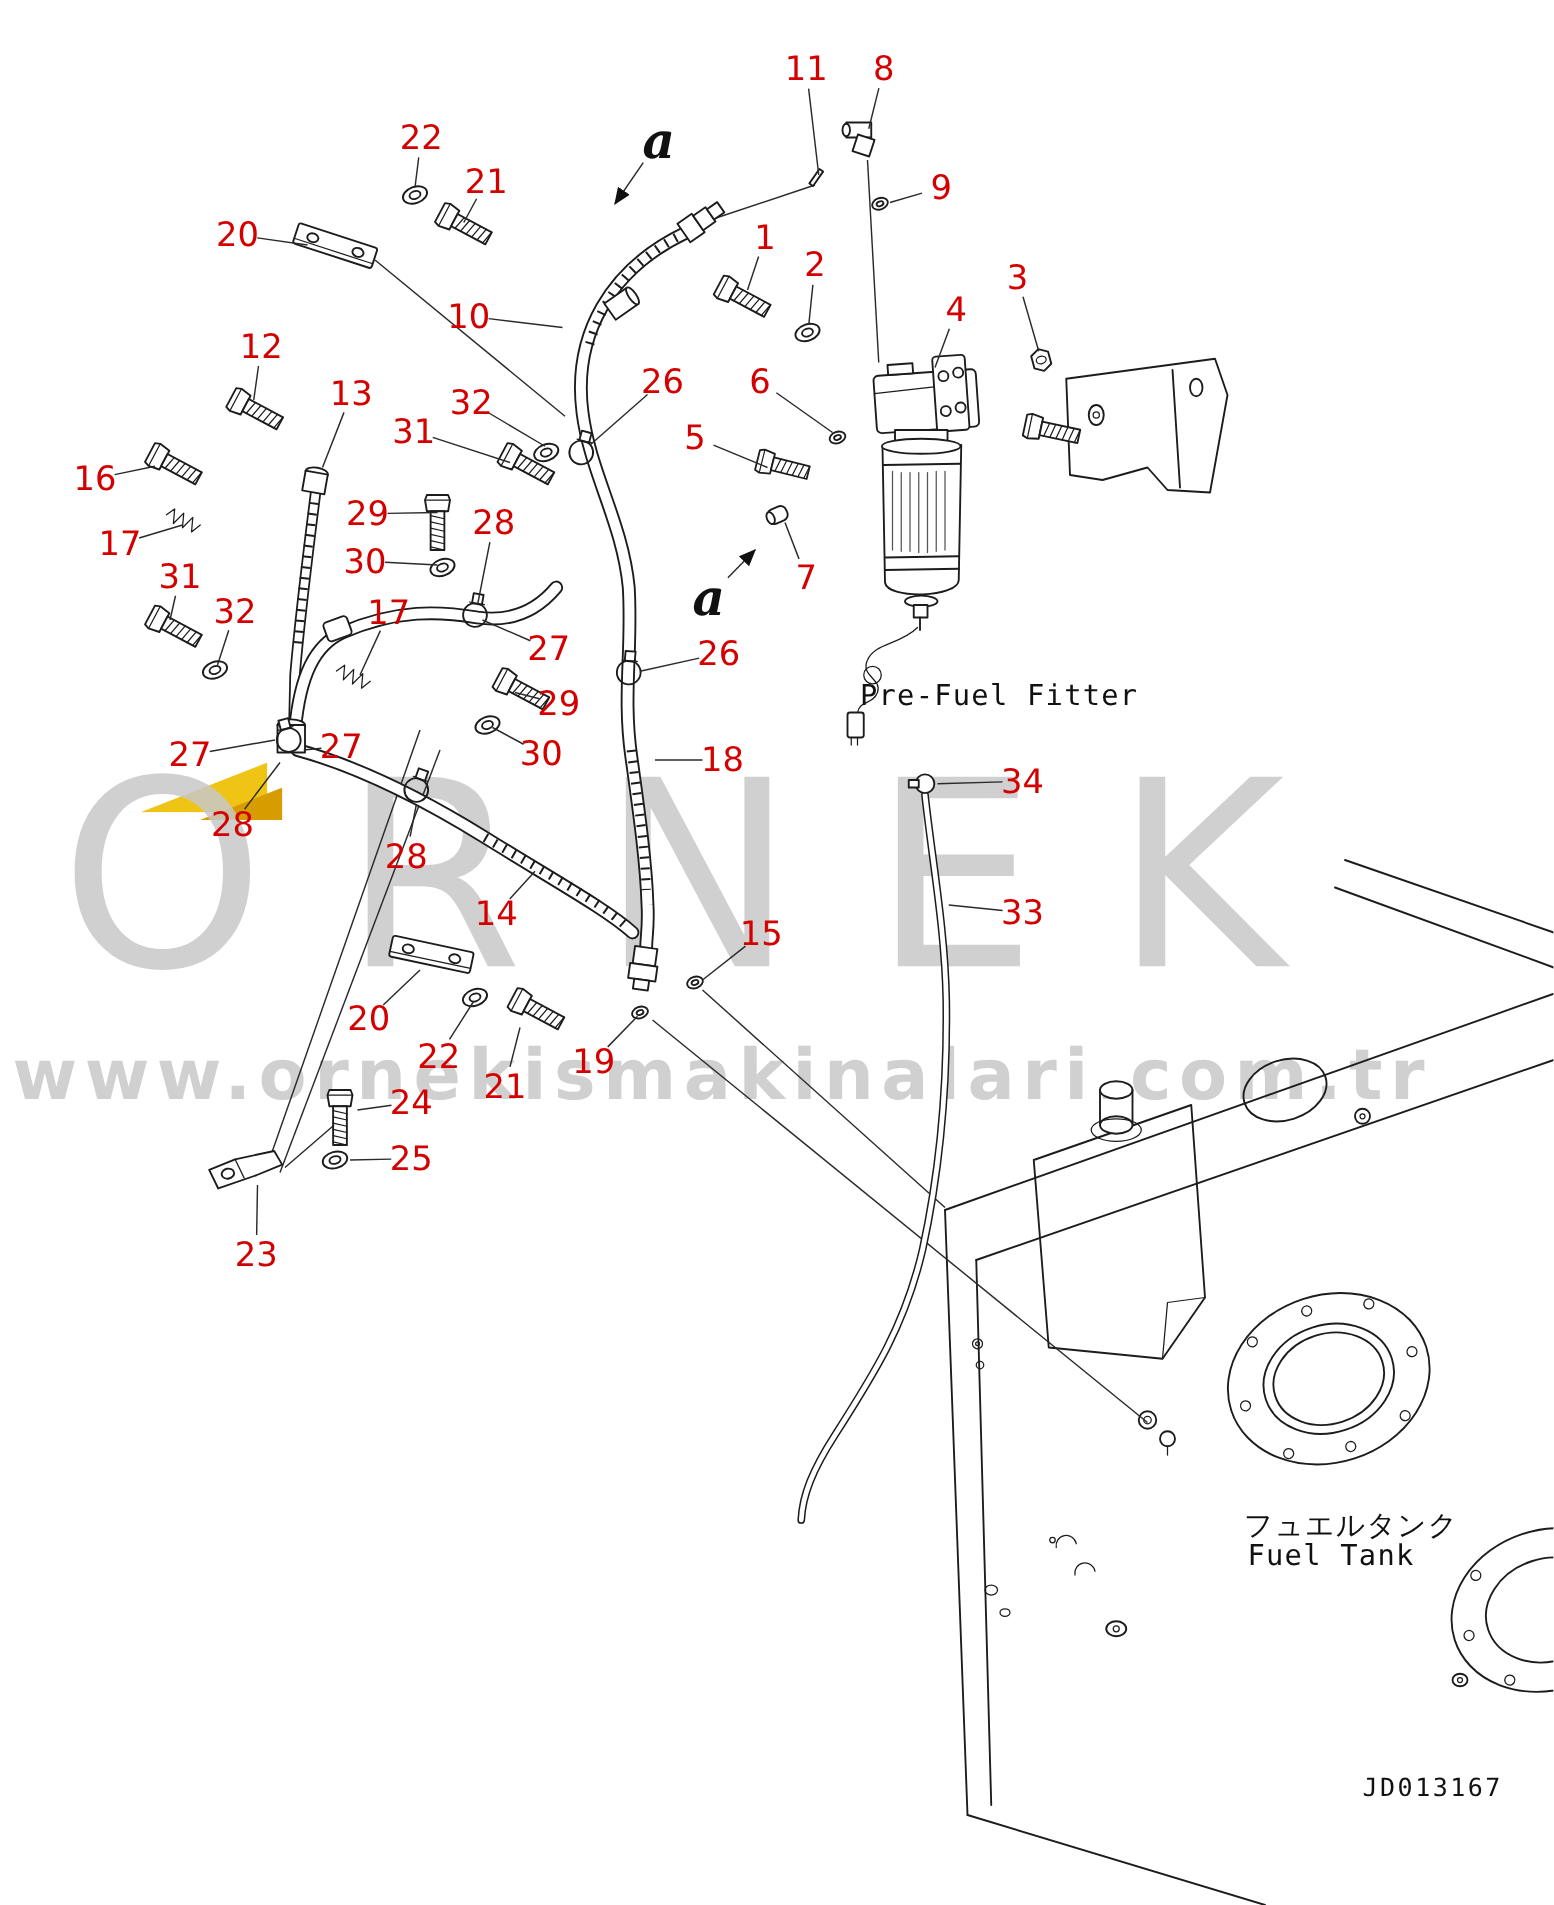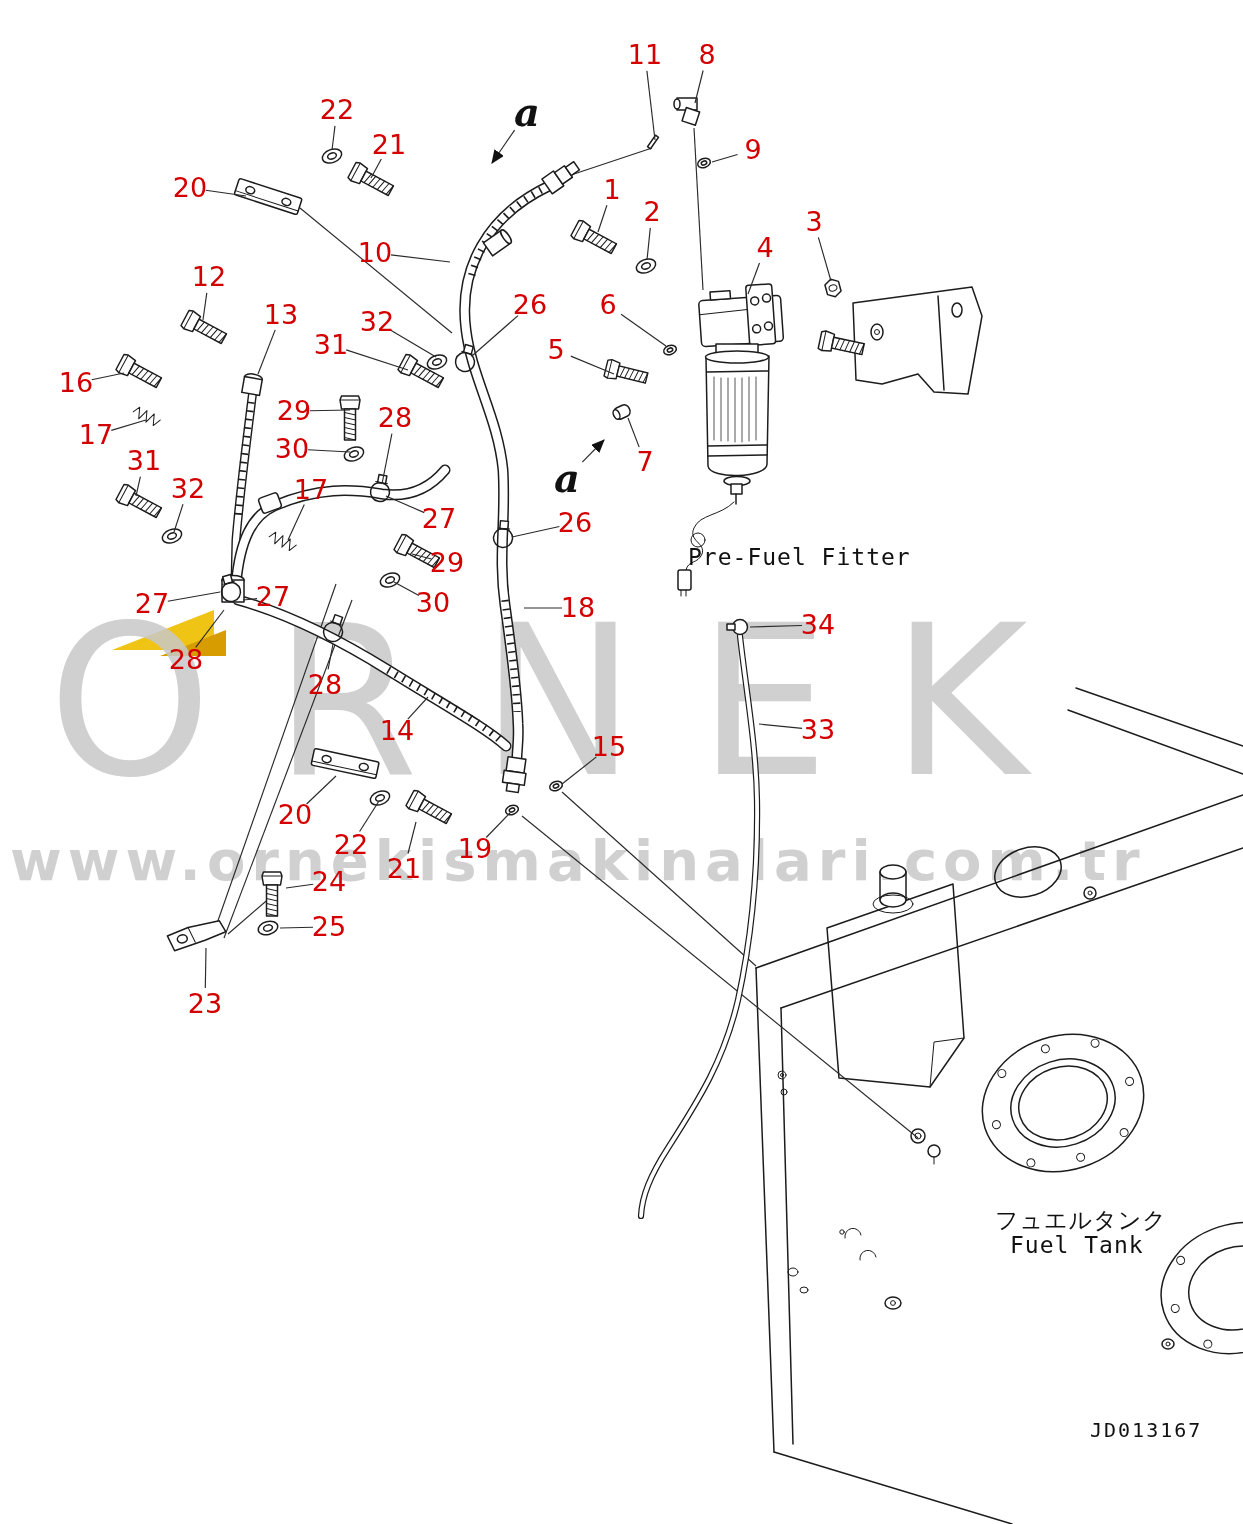--- a/index.html
+++ b/index.html
@@ -403,15 +403,15 @@
         <text x="329" y="891" class="callout-num">24</text>
         <line x1="313.0" y1="927.3" x2="280" y2="928" class="leader"></line>
         <text x="329" y="936" class="callout-num">25</text>
         <line x1="205.3" y1="988.0" x2="206" y2="948" class="leader"></line>
         <text x="205" y="1013" class="callout-num">23</text>
       </g>
   </svg>
 
   <div class="lbl lbl-en" style="left:688px;top:518px;margin-top:26px;">Pre-Fuel Fitter</div>
   <div class="lbl lbl-jp" style="left:995px;top:1205px;">フュエルタンク</div>
-  <div class="lbl lbl-en" style="left:998px;top:1232px;margin-left:12px;">Fuel Tank</div>
+  <div class="lbl lbl-en" style="left:998px;top:1232px;">Fuel Tank</div>
   <div class="lbl lbl-no" style="left:1062px;top:1418px;margin-left:28px;">JD013167</div>
 </div>
 
 </body></html>

